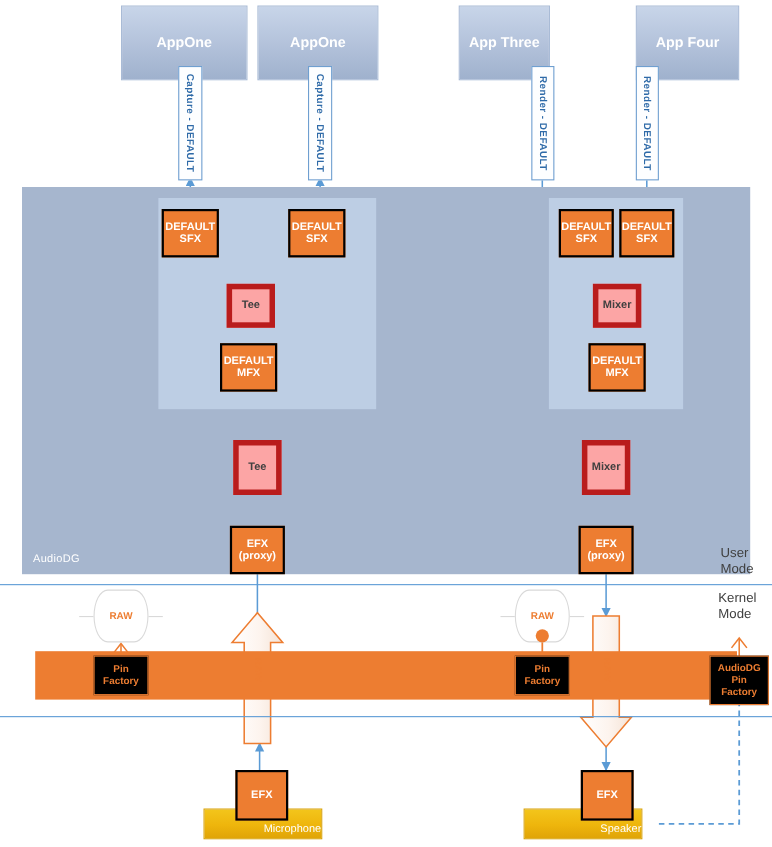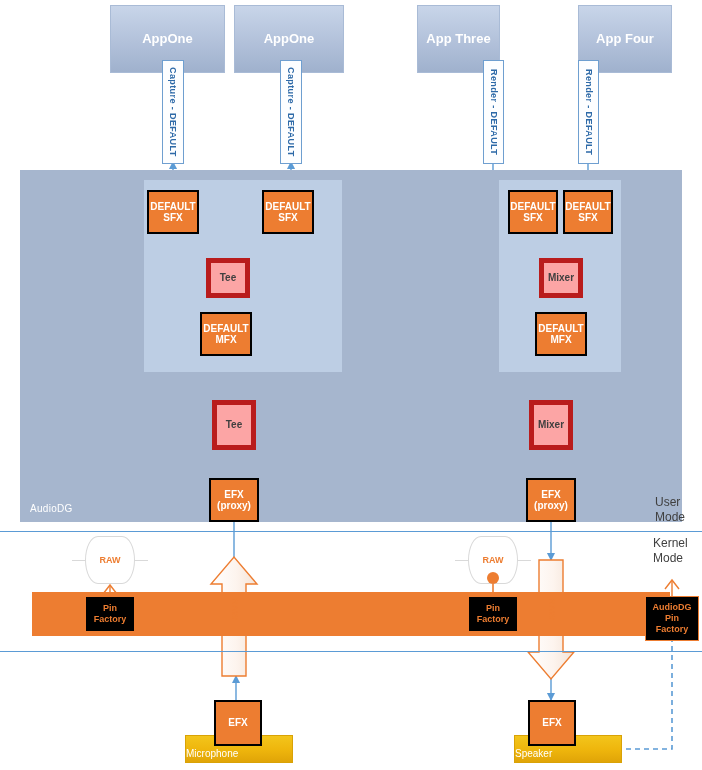--- a/index.html
+++ b/index.html
@@ -65,21 +65,21 @@
   .rawgate{
     border:1px solid #d9d9d9;border-radius:14px/26px;background:#ffffff;
     color:#ed7d31;font-size:9px;
   }
   .rawtick{background:#d9d9d9;height:1px;}
 
   
   .endpoint{
     background:linear-gradient(180deg,#f3c51b 0%,#eeb50c 55%,#e0a407 100%);
     border:1px solid #d9a206;color:#ffffff;font-size:10px;
-    display:flex;align-items:flex-end;justify-content:flex-start;padding-bottom:3px;
+    display:flex;align-items:flex-end;justify-content:flex-end;padding-bottom:3px;
   }
 
   
   .rawarrowlabel{
     position:absolute;color:#ed7d31;font-size:9px;letter-spacing:.5px;
     writing-mode:vertical-rl;text-orientation:mixed;white-space:nowrap;
   }
 
   svg{position:absolute;left:0;top:0;overflow:visible;}
   .dot{background:#ed7d31;border-radius:50%;}
@@ -306,18 +306,18 @@
 <div class="rawarrowlabel" style="left:230px;top:598px;">RAW</div>
 <div class="rawarrowlabel" style="left:547px;top:598px;">RAW</div>
 
 <div class="abs endpoint" style="left:185px;top:735px;width:108px;height:28px;">
   <span>Microphone</span>
 </div>
 <div class="abs orange ctr" style="left:214px;top:700px;width:48px;height:46px;">
   <span>EFX</span>
 </div>
 
-<div class="abs endpoint" style="left:514px;top:735px;width:108px;height:28px;">
+<div class="abs endpoint" style="left:476px;top:735px;width:108px;height:28px;">
   <span>Speaker</span>
 </div>
 <div class="abs orange ctr" style="left:528px;top:700px;width:48px;height:46px;">
   <span>EFX</span>
 </div>
 
 </body></html>

